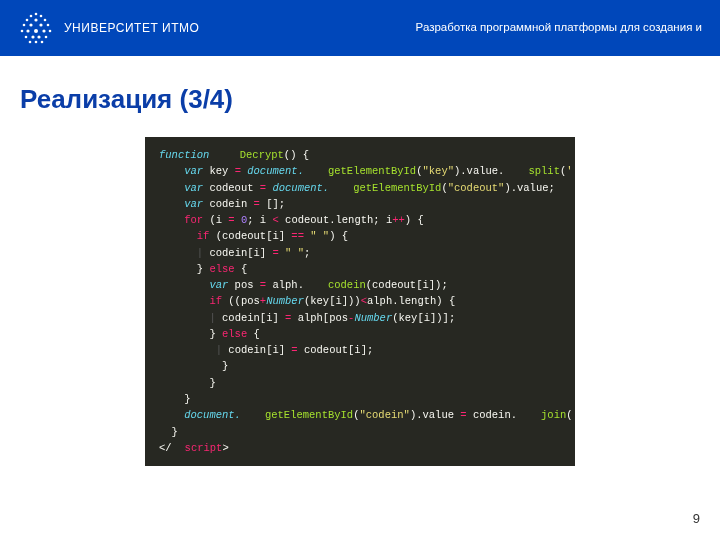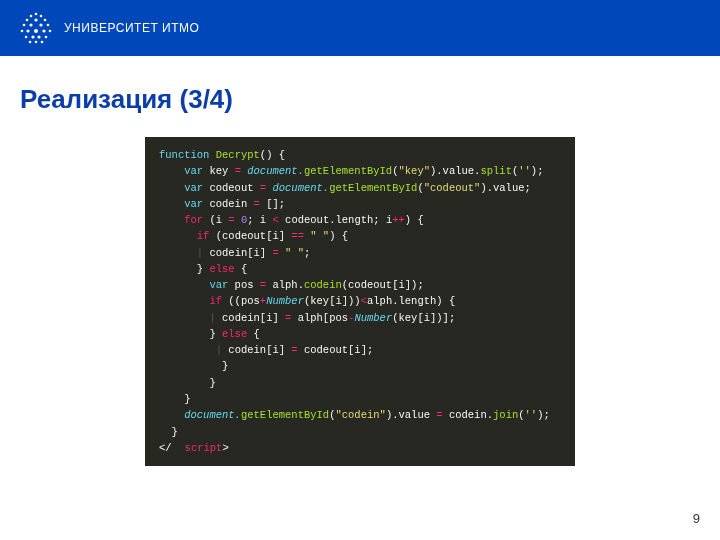--- a/index.html
+++ b/index.html
@@ -54,23 +54,23 @@
     width: 430px;
     background: #272822;
     padding: 10px 0 10px 14px;
     font-family: Consolas, "Courier New", monospace;
     font-size: 10.5px;
     line-height: 1.55;
     color: #f8f8f2;
     white-space: pre;
     overflow: hidden;
   }
-  .code-block .kw { color: #66d9ef; }
+  .code-block .kw { color: #66d9ef; font-style: italic; }
   .code-block .kw2 { color: #f92672; }
-  .code-block .fn { color: #a6e22e; }
+  .code-block .fn { color: #a6e22e; padding-left: 24px; }
   .code-block .str { color: #e6db74; }
   .code-block .num { color: #ae81ff; }
   .code-block .op { color: #f92672; }
   .code-block .cls { color: #66d9ef; font-style: italic; }
   .code-block .tag { color: #f92672; margin-left: 13px; }
   .code-block .punct { color: #f8f8f2; }
   .guide { color: #555; }
   .page-num {
     position: absolute;
     bottom: 14px;
@@ -108,21 +108,21 @@
             <circle cx="28" cy="27" r="1.3"></circle>
           <circle cx="12" cy="32" r="1.3"></circle>
             <circle cx="18" cy="32" r="1.3"></circle>
             <circle cx="24" cy="32" r="1.3"></circle>
         </g>
       </svg>
     </div>
     <div class="logo-text">УНИВЕРСИТЕТ ИТМО</div>
   </div>
   <div class="header-desc">
-    <br>
+    <span>Разработка программной платформы для создания и</span><br>
   </div>
 </div>
 
 <div class="slide-title">Реализация (3/4)</div>
 
 <div class="code-block"><span class="kw">function</span><span class="fn"> Decrypt</span><span>() {</span>
 <span class="kw">    var</span><span> key </span><span class="op">=</span><span class="cls"> document.</span><span class="fn">getElementById</span><span>(</span><span class="str">"key"</span><span>).value.</span><span class="fn">split</span><span>(</span><span class="str">''</span><span>);</span>
 <span class="kw">    var</span><span> codeout </span><span class="op">=</span><span class="cls"> document.</span><span class="fn">getElementById</span><span>(</span><span class="str">"codeout"</span><span>).value;</span>
 <span class="kw">    var</span><span> codein </span><span class="op">=</span><span> [];</span>
 <span class="kw2">    for</span><span> (i </span><span class="op">=</span><span> </span><span class="num">0</span><span>; i </span><span class="op">&lt;</span><span> codeout.length; i</span><span class="op">++</span><span>) {</span>

